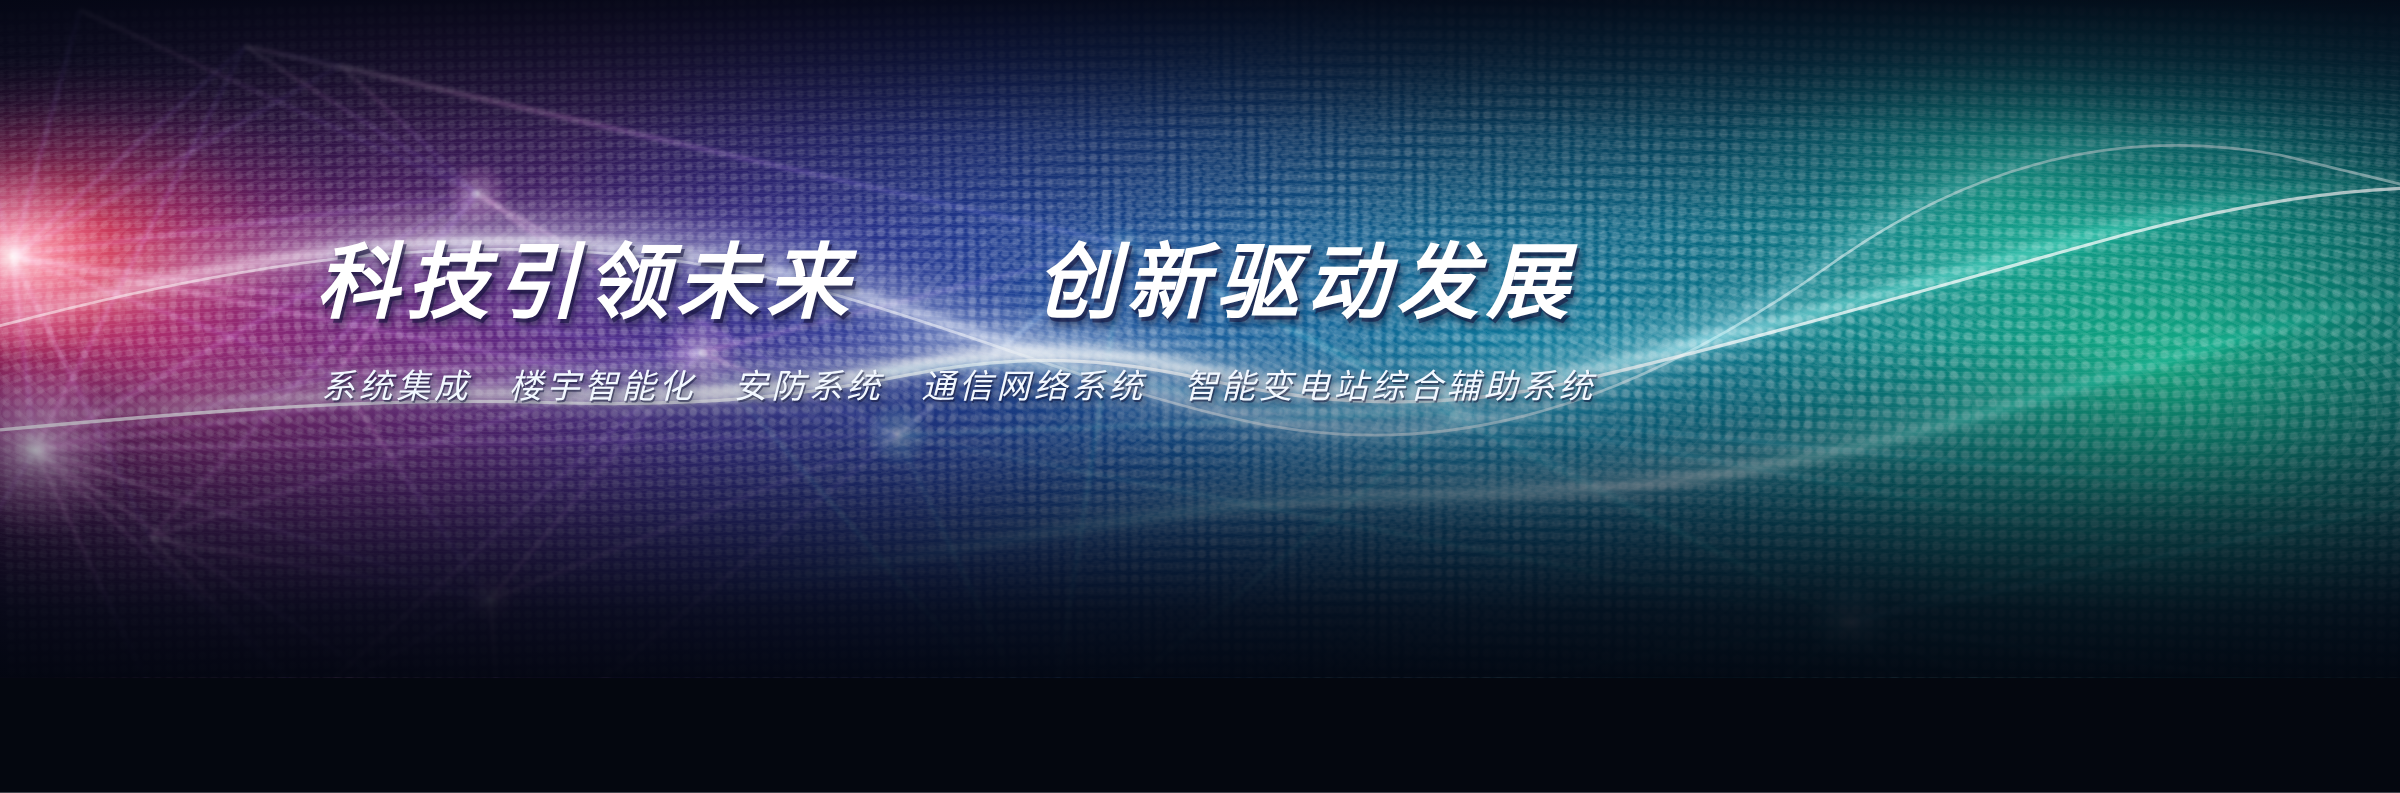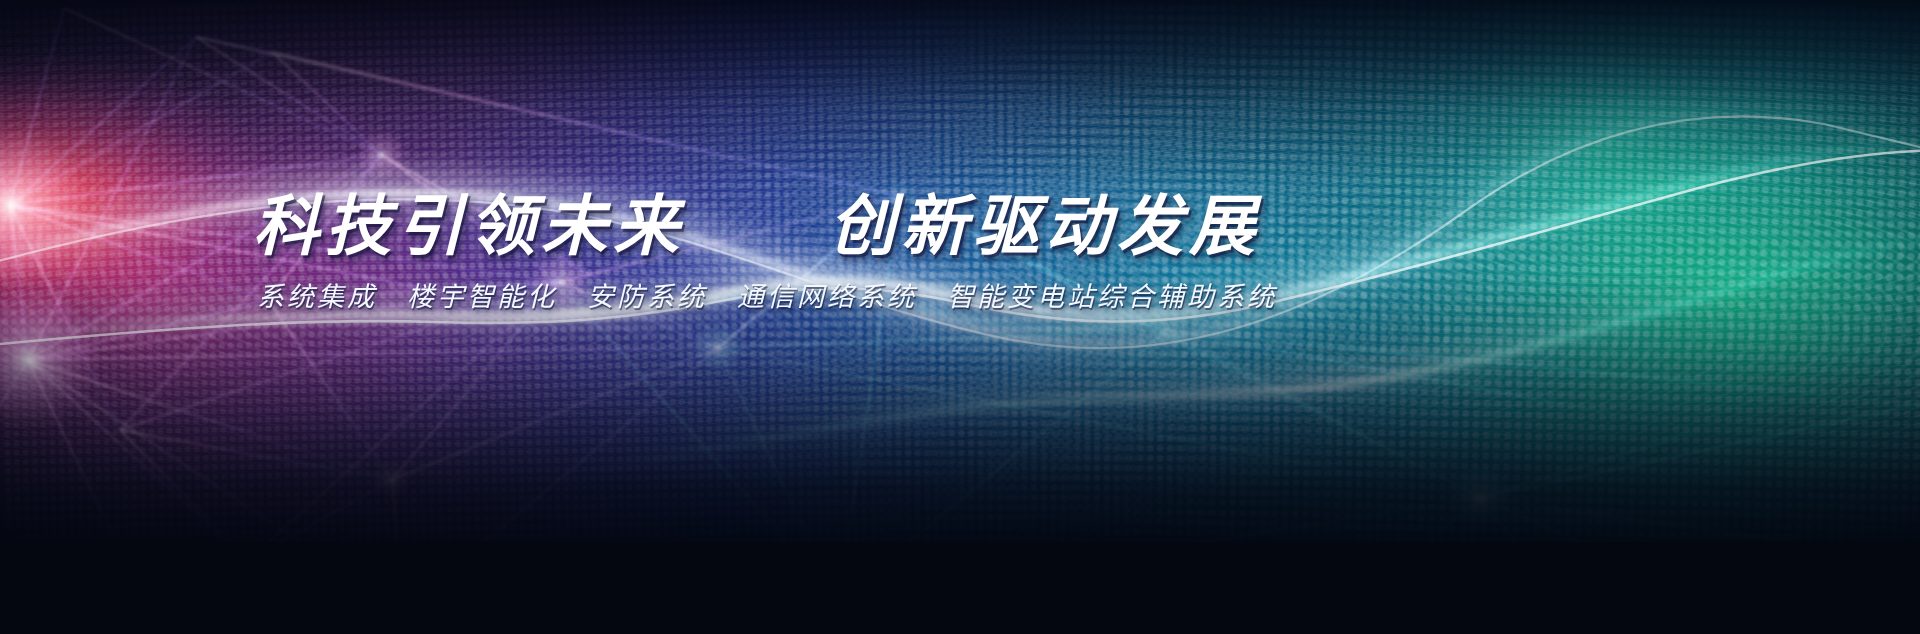--- a/index.html
+++ b/index.html
@@ -171,21 +171,21 @@
     font-style:italic;
     color:#ffffff;
     letter-spacing:6px;
     white-space:pre;
     text-shadow:
       2px 3px 0 rgba(20,18,60,.55),
       3px 5px 7px rgba(8,10,35,.55),
       0 0 26px rgba(150,200,255,.30);
   }
   #subtitle{
-    margin:16px 0 0 4px;
+    margin:28px 0 0 4px;
     font-family:"Liberation Sans","DejaVu Sans",sans-serif;
     font-size:27px;
     line-height:34px;
     font-weight:400;
     font-style:italic;
     color:#f2f8ff;
     letter-spacing:3px;
     white-space:pre;
     text-shadow:
       1px 2px 0 rgba(16,20,55,.50),

